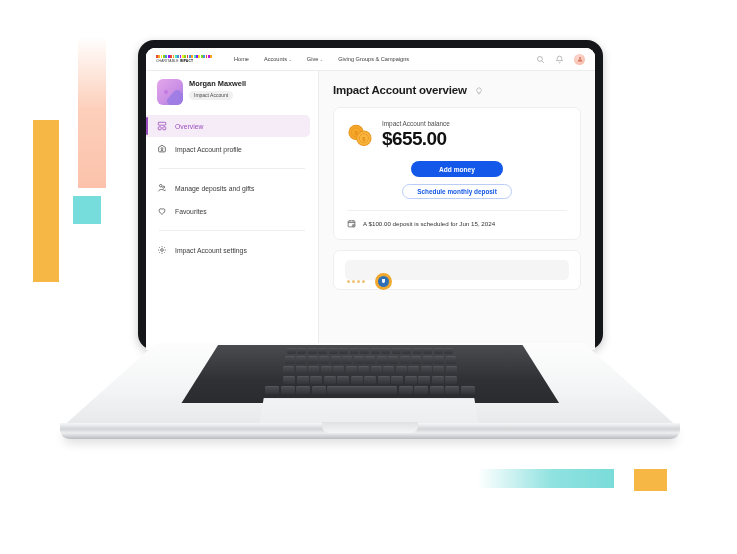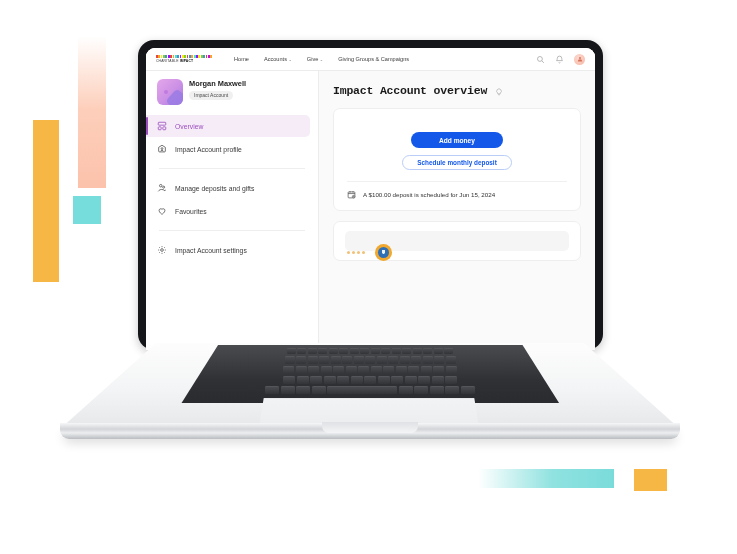--- a/index.html
+++ b/index.html
@@ -101,21 +101,21 @@
           border-radius:0 5px 5px 0;cursor:pointer;position:relative;}
   .navrow .lbl{font-size:6.8px;color:#3a3a3a;white-space:nowrap;}
   .navrow svg{width:10px;height:10px;flex:0 0 auto;}
   .navrow.active{background:#f6ecf8;}
   .navrow.active:before{content:"";position:absolute;left:0;top:2px;bottom:2px;width:2px;
     background:#9b4fbf;border-radius:2px;}
   .navrow.active .lbl{color:#9b4fbf;}
   .navdiv{height:1px;background:#eeeeee;margin:8px 13px;}
 
   #main{flex:1;min-width:0;padding:13px 14px 0 14px;overflow:hidden;}
-  #page-title-row{display:flex;align-items:center;gap:7px;margin-bottom:11px;font-family:Liberation Mono, monospace;}
+  #page-title-row{display:flex;align-items:center;gap:7px;margin-bottom:11px;}
   #page-title{font-size:11.5px;font-weight:bold;color:#1b1b1b;letter-spacing:-.2px;}
   #bulb{width:10px;height:10px;opacity:.5;}
 
   .card{background:#fff;border:1px solid #eeeeee;border-radius:7px;}
   #balance-card{padding:12px 13px 11px 13px;}
   #balance-row{display:flex;align-items:center;gap:9px;}
   #coins{width:26px;height:24px;flex:0 0 auto;}
   #balance-label{font-size:6.4px;color:#4d4d4d;}
   #balance-amount{font-size:19px;font-weight:bold;color:#111;letter-spacing:-.6px;margin-top:1px;}
   #btns{display:flex;flex-direction:column;align-items:center;gap:7px;margin-top:11px;}
@@ -279,20 +279,34 @@
 
             <div id="page-title-row">
               <span id="page-title">Impact Account overview</span>
               <svg id="bulb" viewBox="0 0 24 24" fill="none" stroke="#666" stroke-width="1.8">
                   <path d="M9 17a5.5 5.5 0 1 1 6 0v2H9z"></path>
                   <path d="M10 21h4"></path>
                 </svg>
             </div>
 
             <div class="card" id="balance-card">
+              <div id="balance-row">
+                <svg id="coins" viewBox="0 0 40 36">
+                  <circle cx="14" cy="14" r="11" fill="#f7a92c" stroke="#e89520" stroke-width="1.6"></circle>
+                  <circle cx="14" cy="14" r="7" fill="none" stroke="#e89520" stroke-width="1.2"></circle>
+                  <text x="14" y="18" font-size="9" fill="#e08a12" text-anchor="middle" font-family="Liberation Sans, sans-serif" font-weight="bold">$</text>
+                  <circle cx="26" cy="23" r="11" fill="#f9b53e" stroke="#e89520" stroke-width="1.6"></circle>
+                  <circle cx="26" cy="23" r="7" fill="none" stroke="#e89520" stroke-width="1.2"></circle>
+                  <text x="26" y="27" font-size="9" fill="#e08a12" text-anchor="middle" font-family="Liberation Sans, sans-serif" font-weight="bold">$</text>
+                </svg>
+                <div>
+                  <div id="balance-label">Impact Account balance</div>
+                  <div id="balance-amount">$655.00</div>
+                </div>
+              </div>
 
               <div id="btns">
                 <button id="add-money">Add money</button>
                 <button id="schedule">Schedule monthly deposit</button>
               </div>
 
               <div id="notice">
                 <svg viewBox="0 0 24 24" fill="none" stroke="#444" stroke-width="1.8">
                     <rect x="3" y="5" width="18" height="16" rx="2"></rect>
                     <path d="M3 9.5h18M8 3v4M16 3v4"></path>

